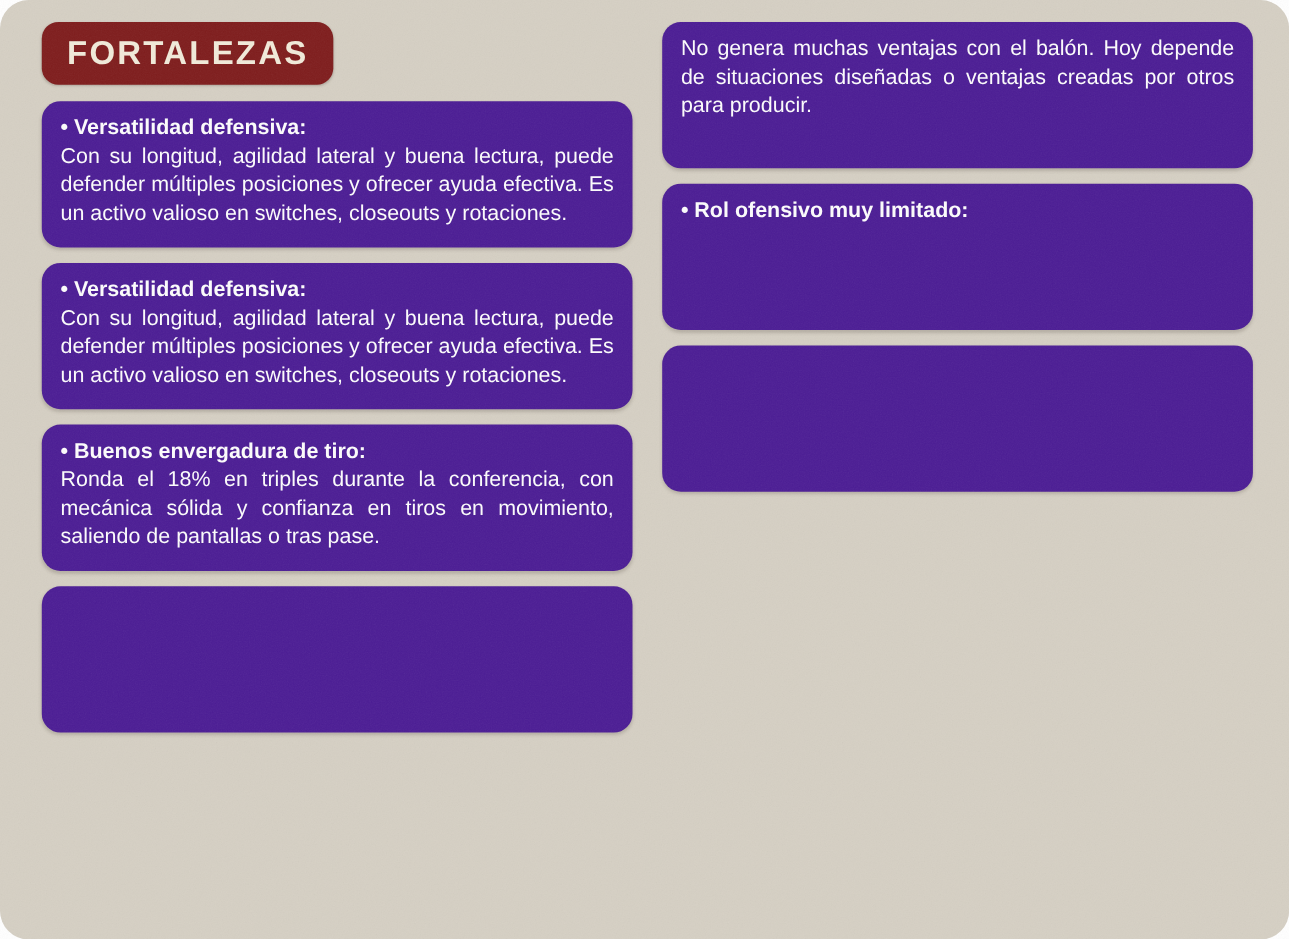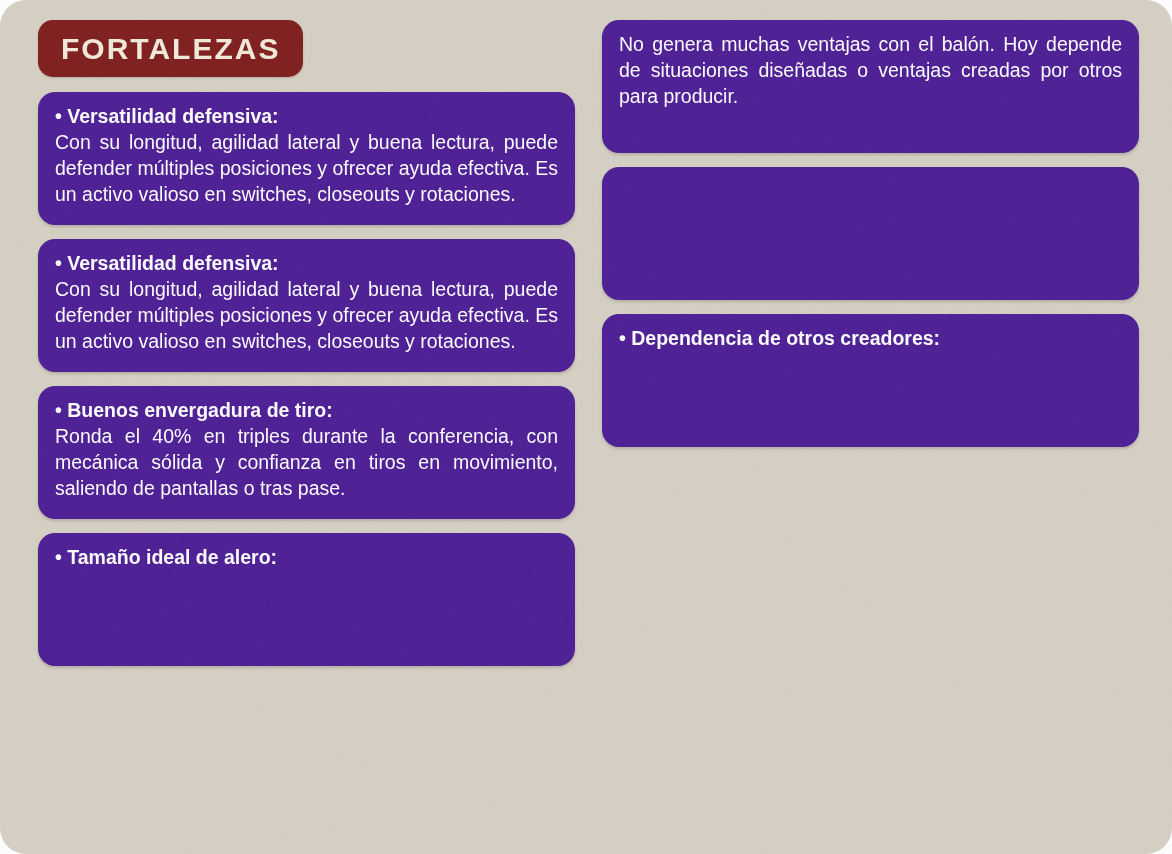--- a/index.html
+++ b/index.html
@@ -74,41 +74,40 @@
         <div class="card-body">Con su longitud, agilidad lateral y buena lectura, puede defender múltiples posiciones y ofrecer ayuda efectiva. Es un activo valioso en switches, closeouts y rotaciones.</div>
       </div>
 
       <div class="card">
         <div class="card-title">• Versatilidad defensiva:</div>
         <div class="card-body">Con su longitud, agilidad lateral y buena lectura, puede defender múltiples posiciones y ofrecer ayuda efectiva. Es un activo valioso en switches, closeouts y rotaciones.</div>
       </div>
 
       <div class="card">
         <div class="card-title">• Buenos envergadura de tiro:</div>
-        <div class="card-body">Ronda el 40% en triples durante la conferencia, con mecánica sólida y confianza en tiros en movimiento, saliendo de pantallas o tras pase.</div>
+        <div class="card-body">Ronda el 18% en triples durante la conferencia, con mecánica sólida y confianza en tiros en movimiento, saliendo de pantallas o tras pase.</div>
       </div>
 
       <div class="card">
-        <div class="card-title">• Tamaño ideal de alero:</div>
       </div>
     </div>
 
     <div class="col">
 
       <div class="card">
         <div class="card-body">No genera muchas ventajas con el balón. Hoy depende de situaciones diseñadas o ventajas creadas por otros para producir.</div>
       </div>
 
 
       <div class="card">
+        <div class="card-title">• Rol ofensivo muy limitado:</div>
       </div>
 
 
       <div class="card">
-        <div class="card-title">• Dependencia de otros creadores:</div>
       </div>
     </div>
 
   </div>
 </div>
 
 <svg class="grain" xmlns="http://www.w3.org/2000/svg">
   <filter id="grainFilter">
     <feTurbulence type="fractalNoise" baseFrequency="0.9" numOctaves="2" stitchTiles="stitch"></feTurbulence>
     <feColorMatrix type="saturate" values="0"></feColorMatrix>

